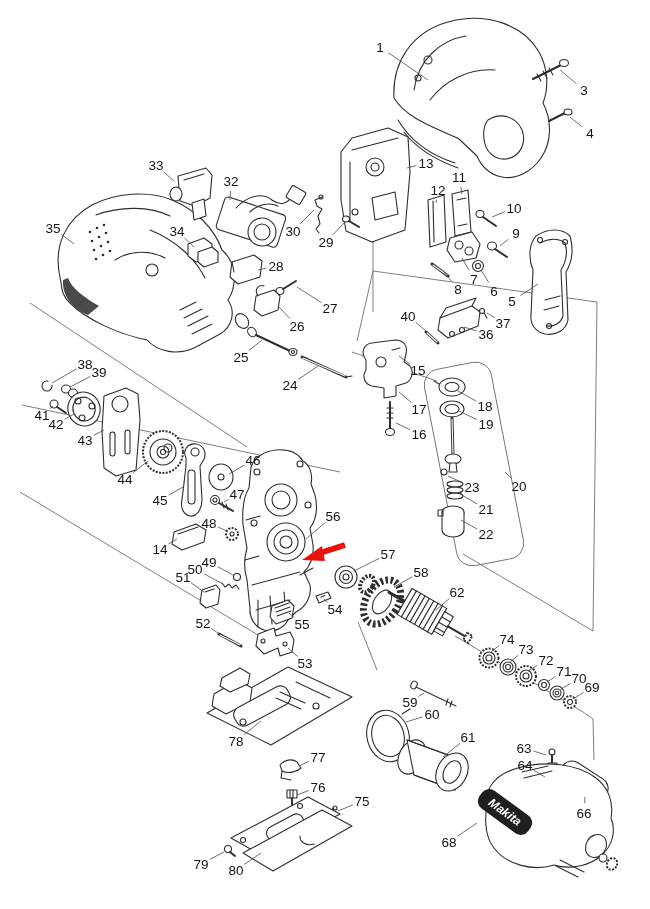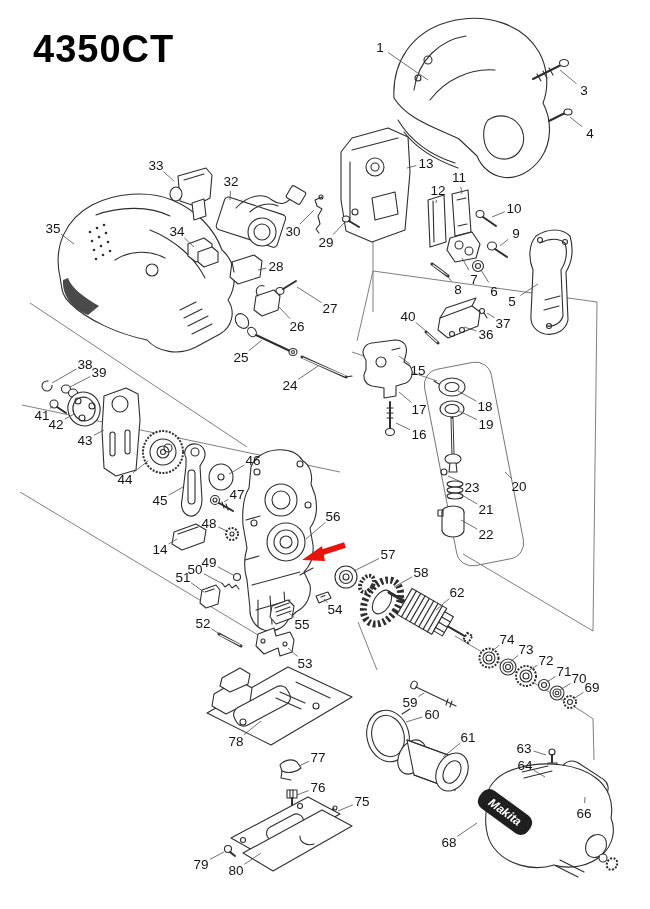--- a/index.html
+++ b/index.html
@@ -21,21 +21,20 @@
   .plabel{font:13.5px "Liberation Sans",sans-serif;fill:#141414;text-anchor:middle}
   .guide{stroke:#6f6f6f;stroke-width:0.9;fill:none}
   .fin{fill:none;stroke:#2e2e2e;stroke-width:7;stroke-dasharray:2.5,2.5}
   .fin2{fill:none;stroke:#2e2e2e;stroke-width:4;stroke-dasharray:2,1.6}
   .knurl{fill:#fff;stroke:#2e2e2e;stroke-width:2;stroke-dasharray:2,1.4}
 </style>
 </head>
 <body>
 
 <div id="page">
-  <div id="title">4350CT</div>
 
   <svg id="diagram-svg" width="650" height="909" viewBox="0 0 650 909">
 
     <g>
       <line class="guide" x1="30" y1="303" x2="247" y2="447"></line>
       <line class="guide" x1="22" y1="405" x2="340" y2="472"></line>
       <line class="guide" x1="20" y1="492" x2="258" y2="635"></line>
       <line class="guide" x1="373" y1="225" x2="373" y2="312"></line>
       <line class="guide" x1="373" y1="271" x2="357" y2="341"></line>
       <line class="guide" x1="373" y1="271" x2="597" y2="302"></line>

